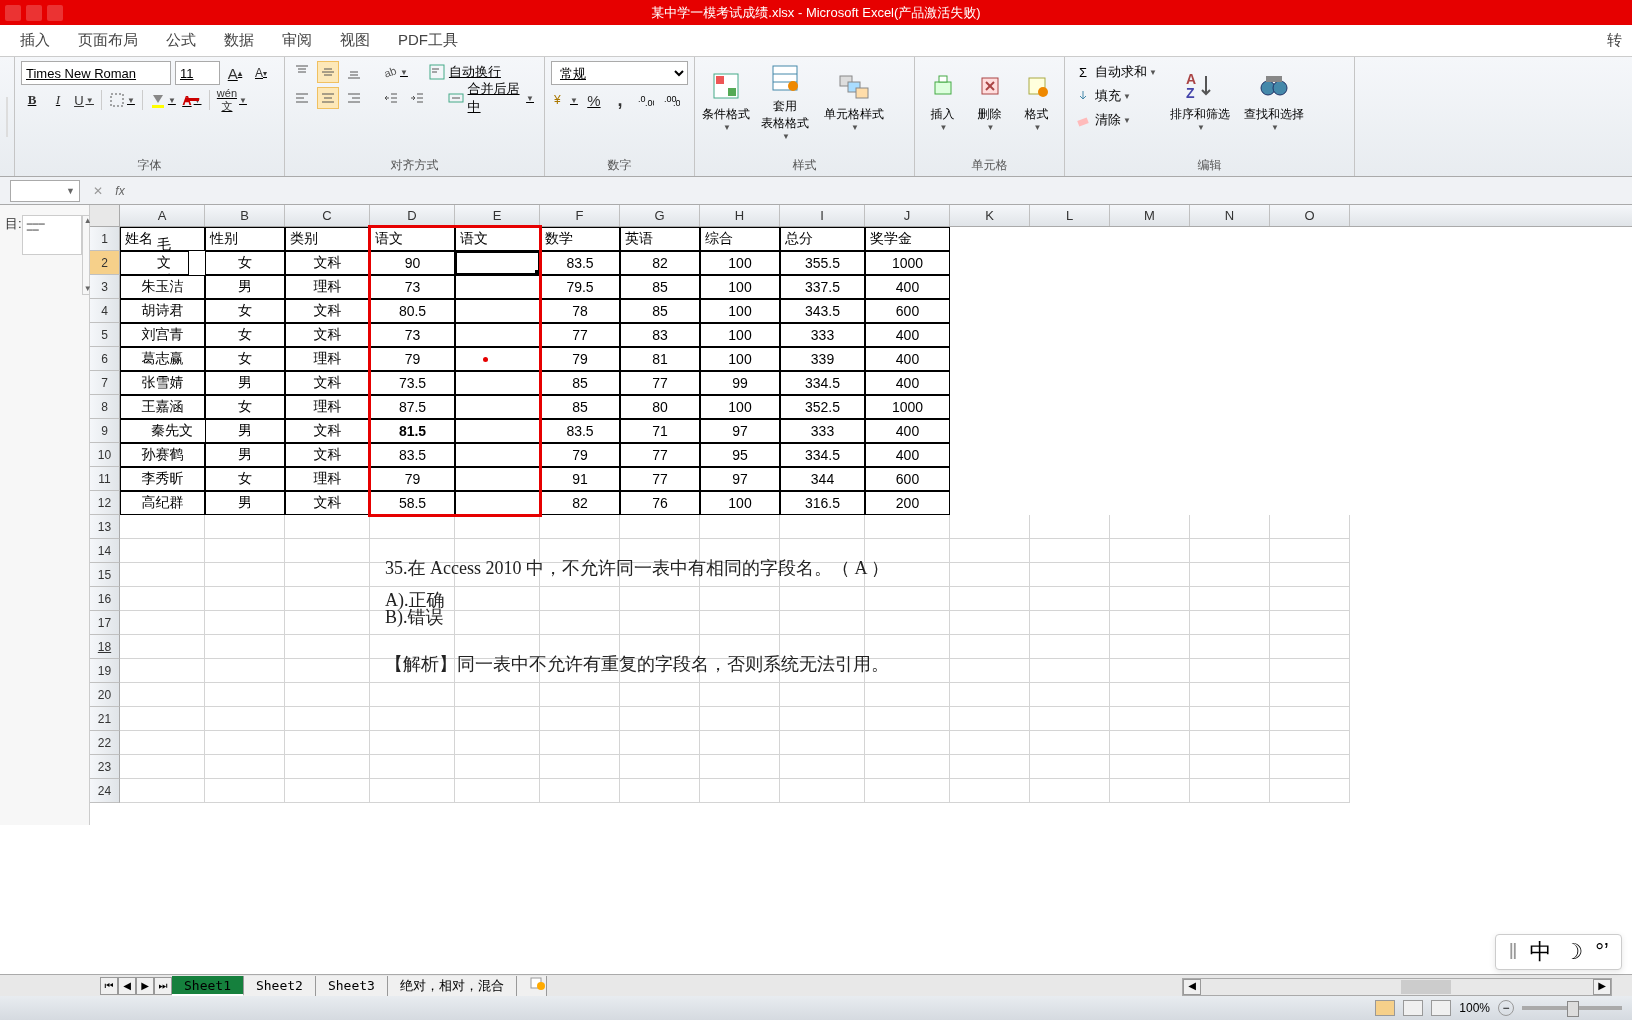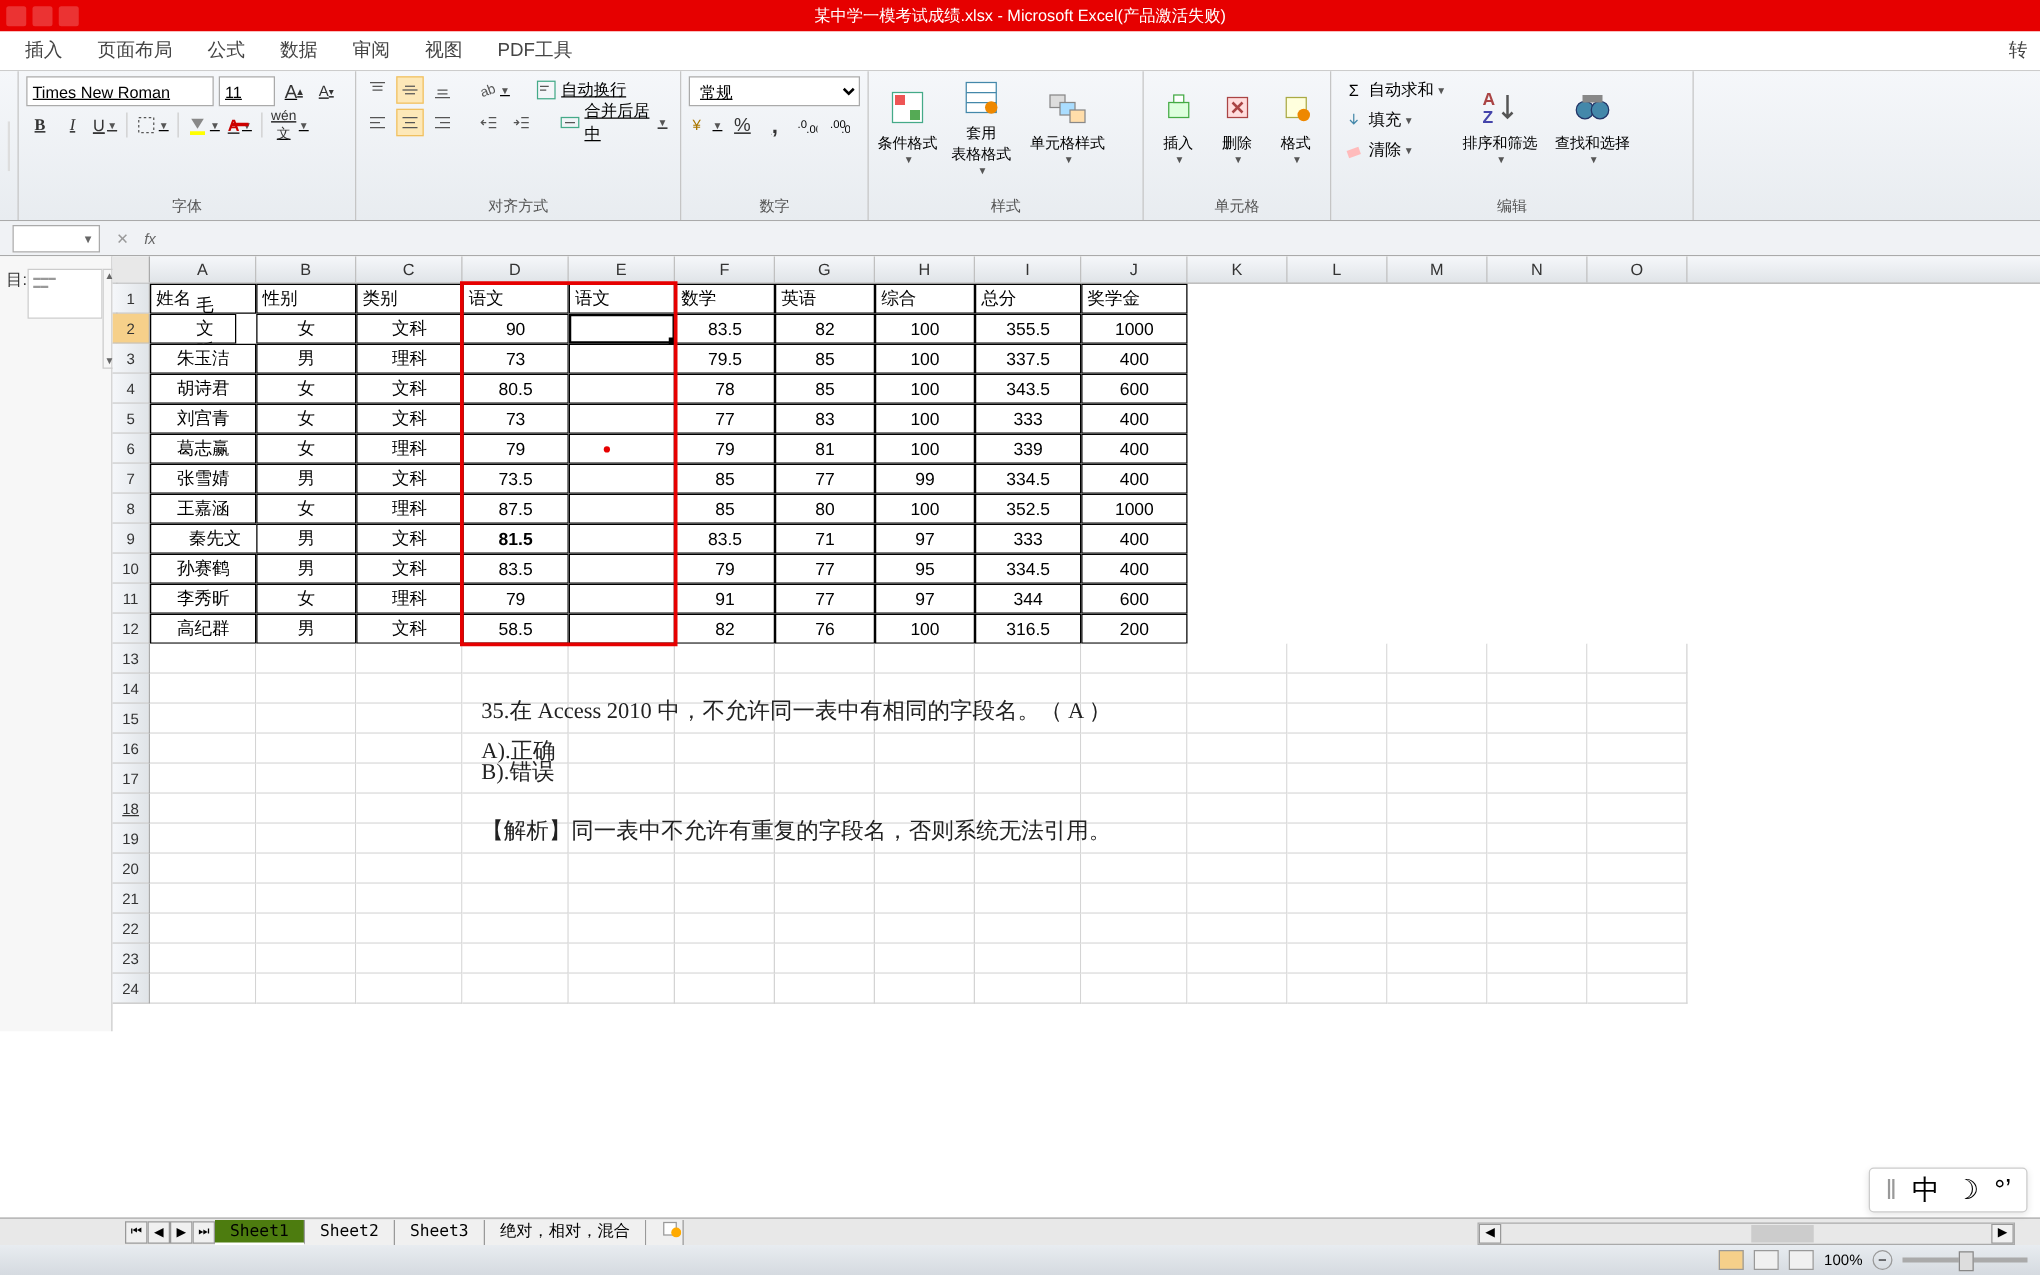--- a/index.html
+++ b/index.html
@@ -57,21 +57,21 @@
 .red-dot { position: absolute; width: 5px; height: 5px; background: #e60000; border-radius: 50%; z-index: 11; }
 .selected-cell { position: absolute; border: 2px solid #000; background: #fff; z-index: 9; }
 .sel-handle { position: absolute; width: 6px; height: 6px; background: #000; right: -3px; bottom: -3px; }
 
 .question-text { position: absolute; font-family: "SimSun", serif; font-size: 18px; color: #222; line-height: 32px; }
 
 .sheet-tabs { position: absolute; bottom: 24px; left: 0; right: 0; height: 22px; background: #e8e8e8; display: flex; align-items: center; border-top: 1px solid #aaa; }
 .tab-nav { display: flex; margin-left: 100px; }
 .tab-nav-btn { width: 18px; height: 18px; border: 1px solid #999; background: #f0f0f0; font-size: 10px; display: flex; align-items: center; justify-content: center; }
 .sheet-tab { padding: 0 12px; font-size: 13px; border-right: 1px solid #999; background: #f0f0f0; height: 20px; line-height: 20px; font-family: "Consolas", monospace; }
-.sheet-tab.active { background: #4d7c0f; border-bottom: 2px solid #fff; }
+.sheet-tab.active { background: #15803d; border-bottom: 2px solid #fff; }
 .hscroll { position: absolute; right: 20px; bottom: 24px; width: 430px; height: 18px; background: #e8e8e8; border: 1px solid #aaa; display: flex; }
 .hscroll-btn { width: 18px; height: 16px; background: #f0f0f0; border: 1px solid #999; font-size: 10px; text-align: center; }
 .hscroll-thumb { width: 50px; height: 14px; background: #ccc; margin: 1px; }
 
 .status-bar { position: absolute; bottom: 0; left: 0; right: 0; height: 24px; background: linear-gradient(#e8ecf0, #d5dae0); display: flex; align-items: center; justify-content: flex-end; padding: 0 10px; font-size: 12px; gap: 8px; }
 .view-btn { width: 20px; height: 16px; border: 1px solid #999; background: #f0f0f0; }
 .view-btn.active { background: #f6d08a; }
 .zoom-slider { width: 100px; height: 4px; background: #aaa; position: relative; }
 .zoom-slider::after { content:''; position:absolute; width:10px; height:14px; background:#ddd; border:1px solid #888; left:45px; top:-5px; }
 

